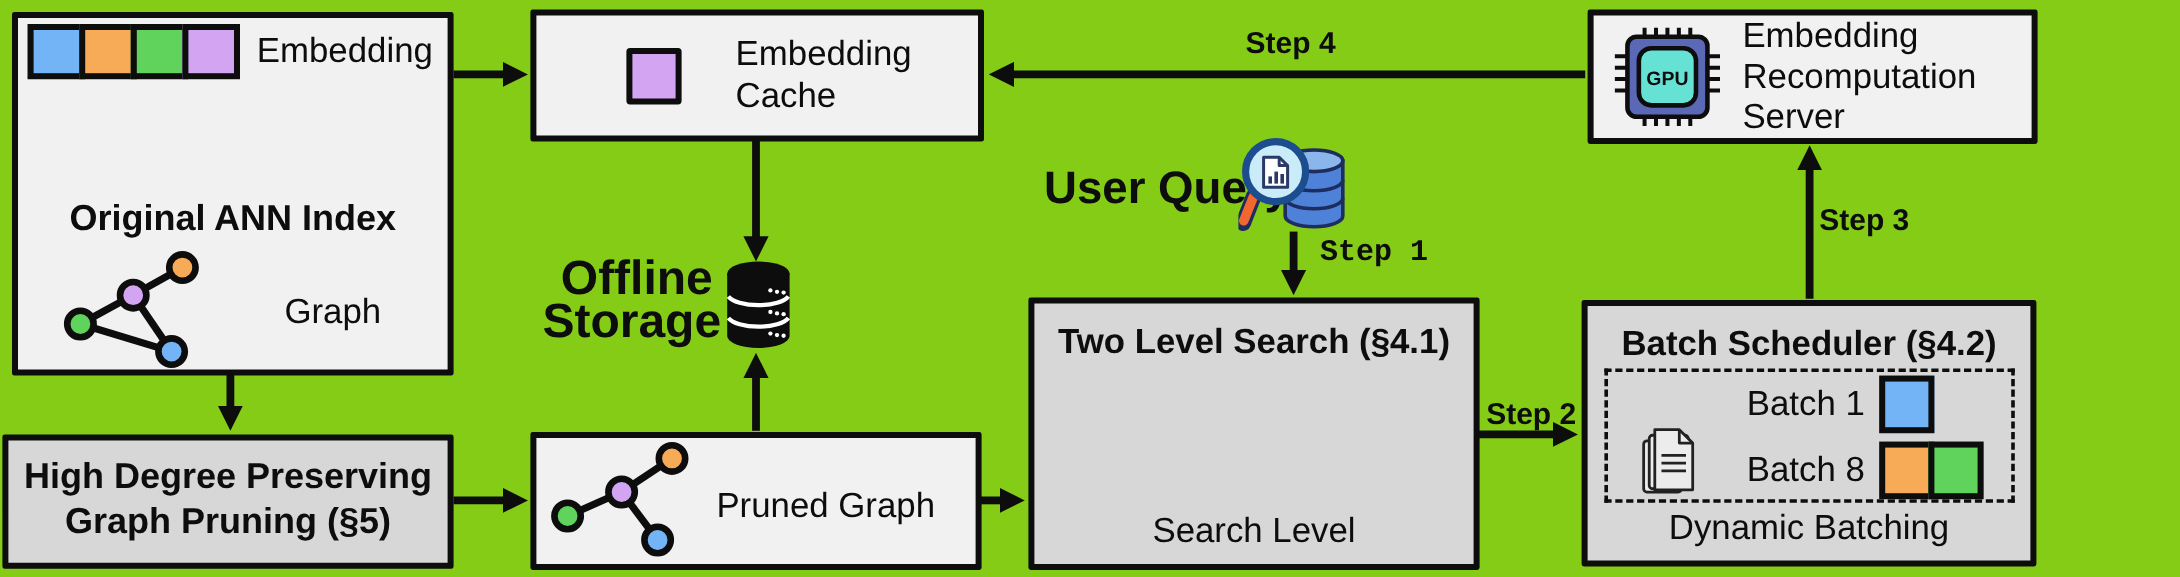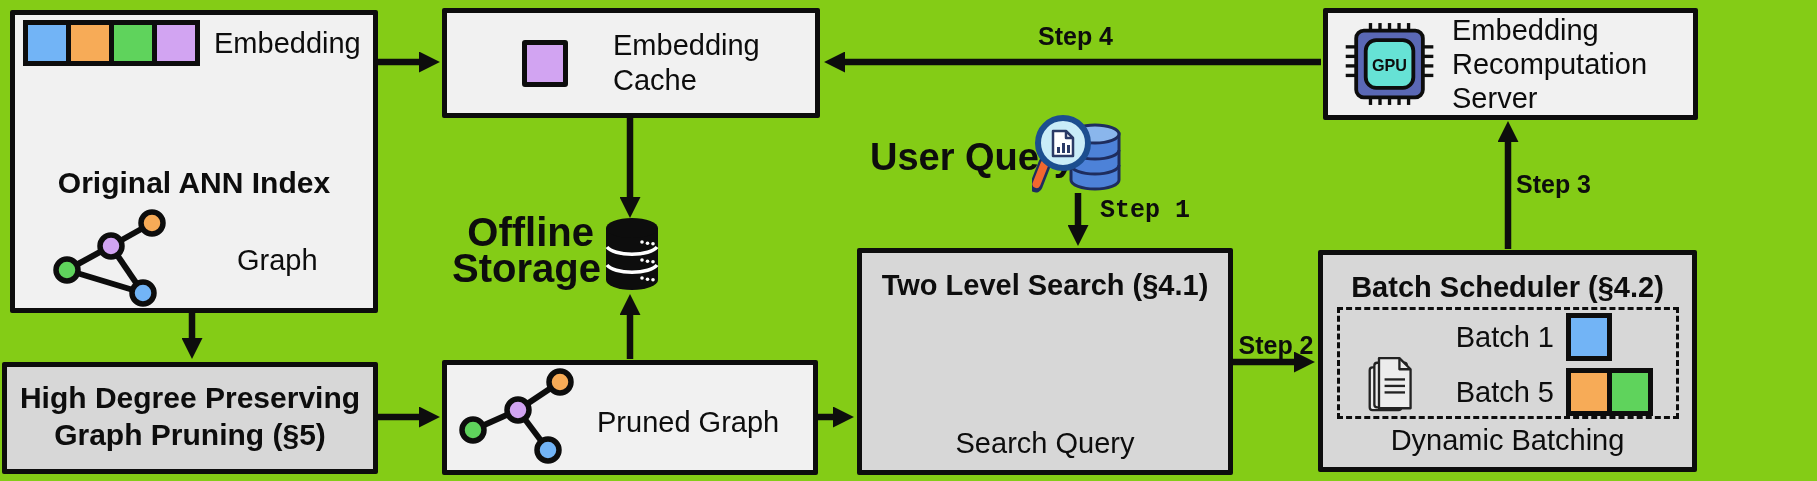--- a/index.html
+++ b/index.html
@@ -167,42 +167,42 @@
     <circle cx="31" cy="33" r="25" fill="var(--lens-fill)" stroke="var(--lens-rim)" stroke-width="6"></circle>
     <path d="M21,21 H34 L41,28 V46 H21 Z" fill="#ffffff" stroke="#2a3a66" stroke-width="2.5" stroke-linejoin="round"></path>
     <path d="M34,21 V28 H41" fill="none" stroke="#2a3a66" stroke-width="2.5" stroke-linejoin="round"></path>
     <rect x="25" y="37" width="3" height="6" fill="#2a3a66"></rect>
     <rect x="30" y="33" width="3" height="10" fill="#2a3a66"></rect>
     <rect x="35" y="35" width="3" height="8" fill="#2a3a66"></rect>
   </svg>
 
   <div class="box dark" id="box-tls">
     <div class="box-title">Two Level Search (§4.1)</div>
-    <div class="box-footer">Search Query</div>
+    <div class="box-footer">Search Level</div>
   </div>
 
   <div class="box dark" id="box-bs">
     <div class="box-title">Batch Scheduler (§4.2)</div>
     <div class="dashed" id="bs-dashed">
       <svg width="52" height="62" viewBox="0 0 56 66">
         <rect x="4" y="14" width="34" height="46" rx="3" fill="var(--page-fill)" stroke="#222" stroke-width="2.5"></rect>
         <rect x="9" y="9" width="35" height="48" rx="3" fill="var(--page-fill)" stroke="#222" stroke-width="2.5"></rect>
         <path d="M14,4 H36 L48,16 V58 H14 Z" fill="var(--page-fill)" stroke="#222" stroke-width="2.5" stroke-linejoin="round"></path>
         <path d="M36,4 V16 H48" fill="none" stroke="#222" stroke-width="2.5" stroke-linejoin="round"></path>
         <line x1="20" y1="27" x2="42" y2="27" stroke="#222" stroke-width="2.5"></line>
         <line x1="20" y1="34" x2="42" y2="34" stroke="#222" stroke-width="2.5"></line>
         <line x1="20" y1="41" x2="42" y2="41" stroke="#222" stroke-width="2.5"></line>
       </svg>
       <div id="bs-rows">
         <div class="b-row">
           <div class="b-label">Batch 1</div>
           <div class="b-sq b-blue"></div>
         </div>
         <div class="b-row">
-          <div class="b-label">Batch 5</div>
+          <div class="b-label">Batch 8</div>
           <div class="b-sq b-orange"></div>
           <div class="b-sq b-green"></div>
         </div>
       </div>
     </div>
     <div class="box-footer">Dynamic Batching</div>
   </div>
 
   <div class="box light" id="box-server">
     <div id="server-inner">

